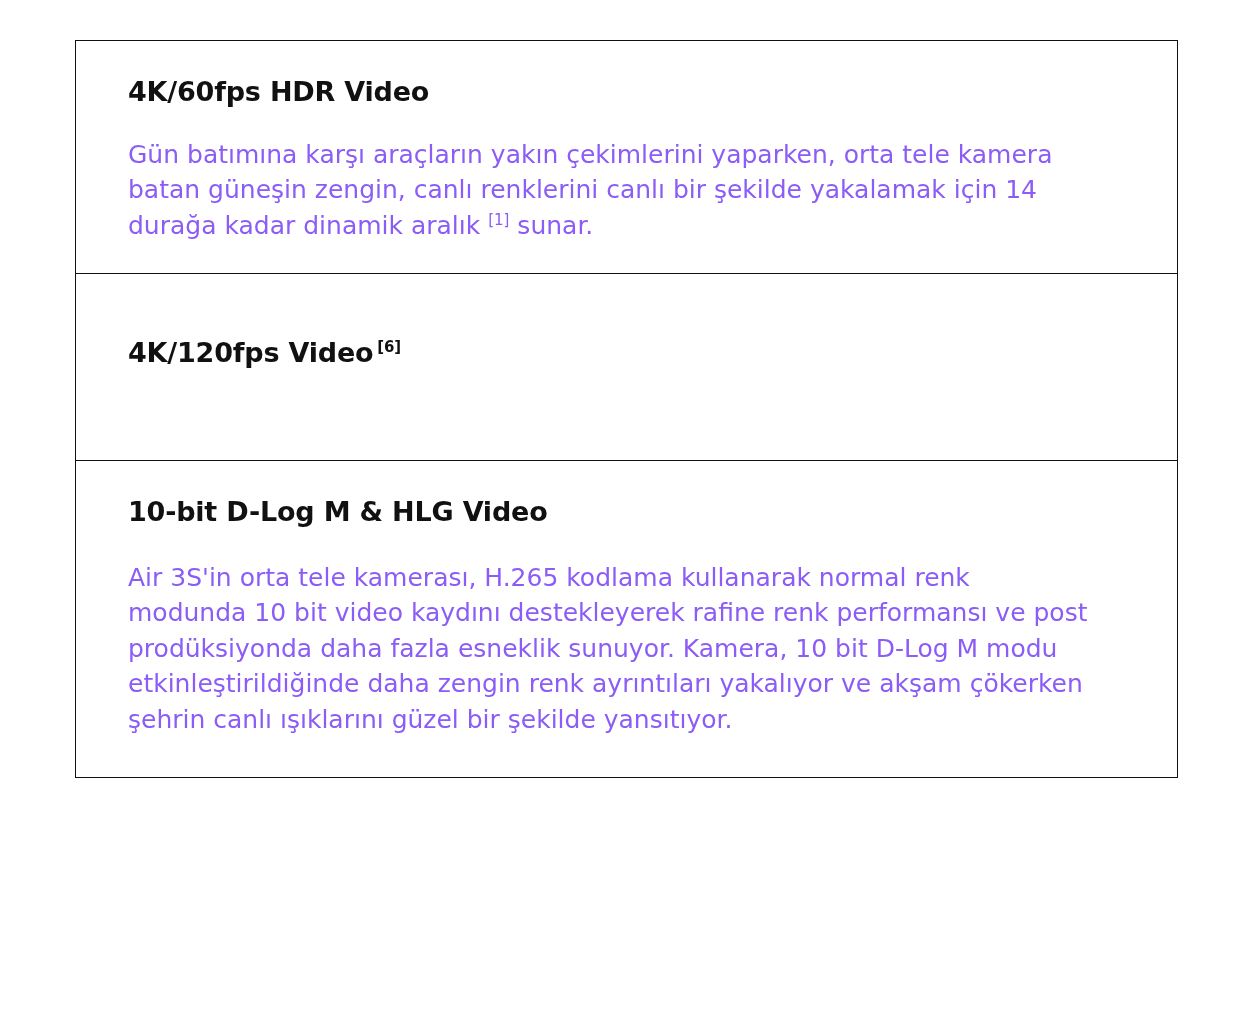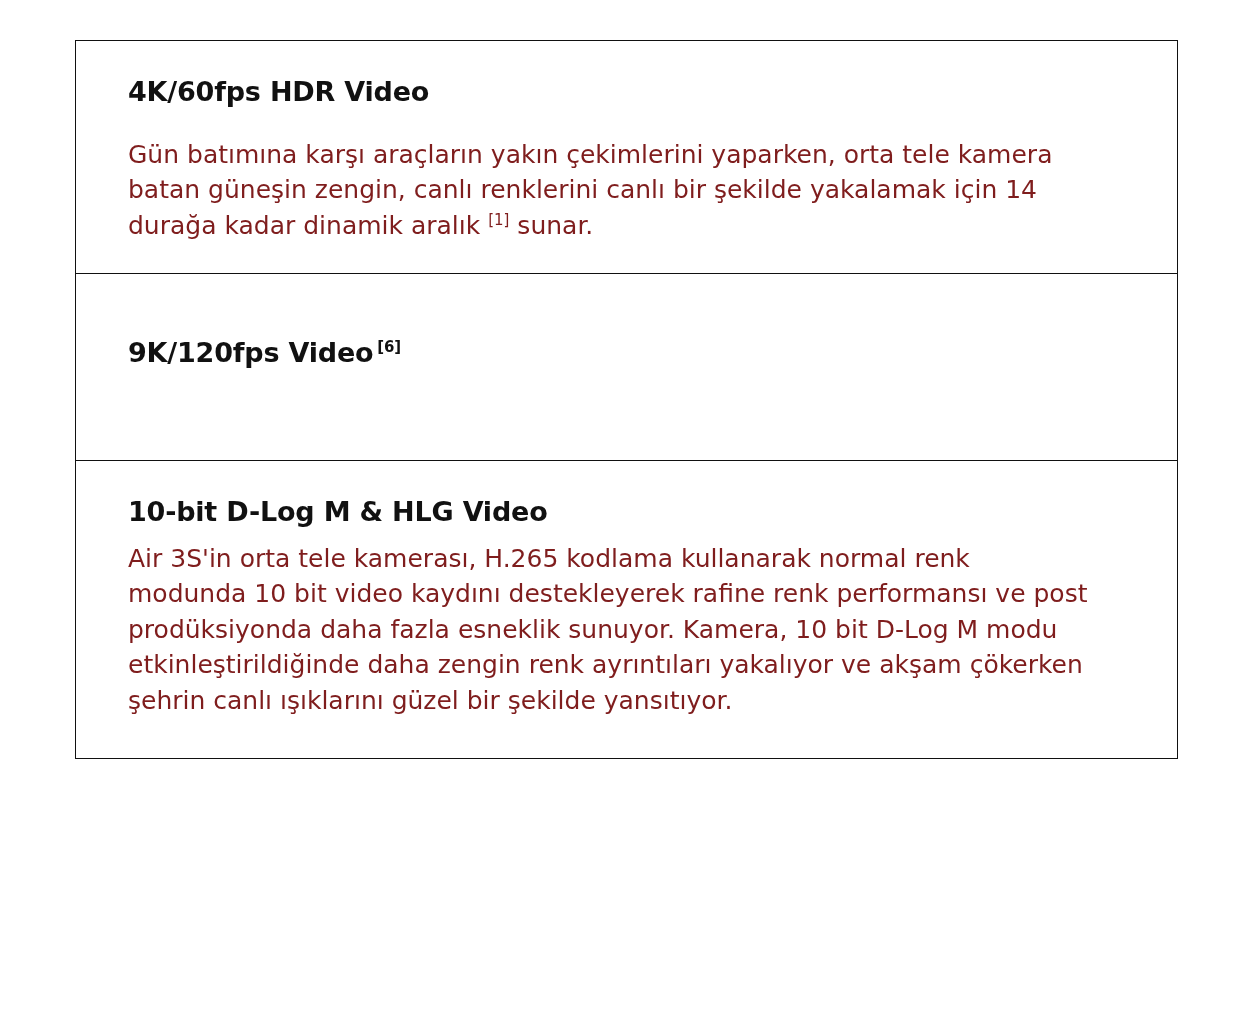--- a/index.html
+++ b/index.html
@@ -49,35 +49,35 @@
   .panel-title {
     font-size: 27px;
     font-weight: 700;
     letter-spacing: -0.2px;
     line-height: 1.25;
     margin: 0 0 28px 0;
     color: #111111;
   }
 
   .panel-2 .panel-title { margin-bottom: 32px; }
-  .panel-3 .panel-title { margin-bottom: 12px; }
+  .panel-3 .panel-title { margin-bottom: 31px; }
 
   .sup {
     font-size: 15px;
     font-weight: 700;
     vertical-align: super;
     line-height: 0;
     margin-left: 4px;
   }
 
   .panel-body {
     font-size: 25px;
     font-weight: 400;
     line-height: 1.42;
-    color: #7f1d1d;
+    color: #8b5cf6;
     margin: 0;
     max-width: 1000px;
   }
 
   .panel-1 .panel-body { max-width: 985px; }
   .panel-2 .panel-body { max-width: 920px; }
   .panel-3 .panel-body { max-width: 960px; }
 
   .inline-sup {
     font-size: 15px;
@@ -96,21 +96,21 @@
       <h2 class="panel-title">
         <span>4K/60fps HDR Video</span><span class="sup"></span>
       </h2>
       <p class="panel-body">
         <span>Gün batımına karşı araçların yakın çekimlerini yaparken, orta tele kamera batan güneşin zengin, canlı renklerini canlı bir şekilde yakalamak için 14 durağa kadar dinamik aralık </span><span class="inline-sup">[1]</span><span> sunar.</span>
       </p>
     </section>
 
     <section class="panel panel-2">
       <h2 class="panel-title">
-        <span>9K/120fps Video</span><span class="sup">[6]</span>
+        <span>4K/120fps Video</span><span class="sup">[6]</span>
       </h2>
     </section>
 
     <section class="panel panel-3">
       <h2 class="panel-title">
         <span>10-bit D-Log M &amp; HLG Video</span><span class="sup"></span>
       </h2>
       <p class="panel-body">
         <span>Air 3S'in orta tele kamerası, H.265 kodlama kullanarak normal renk modunda 10 bit video kaydını destekleyerek rafine renk performansı ve post prodüksiyonda daha fazla esneklik sunuyor. Kamera, 10 bit D-Log M modu etkinleştirildiğinde daha zengin renk ayrıntıları yakalıyor ve akşam çökerken şehrin canlı ışıklarını güzel bir şekilde yansıtıyor.</span><span class="inline-sup"></span><span></span>
       </p>

